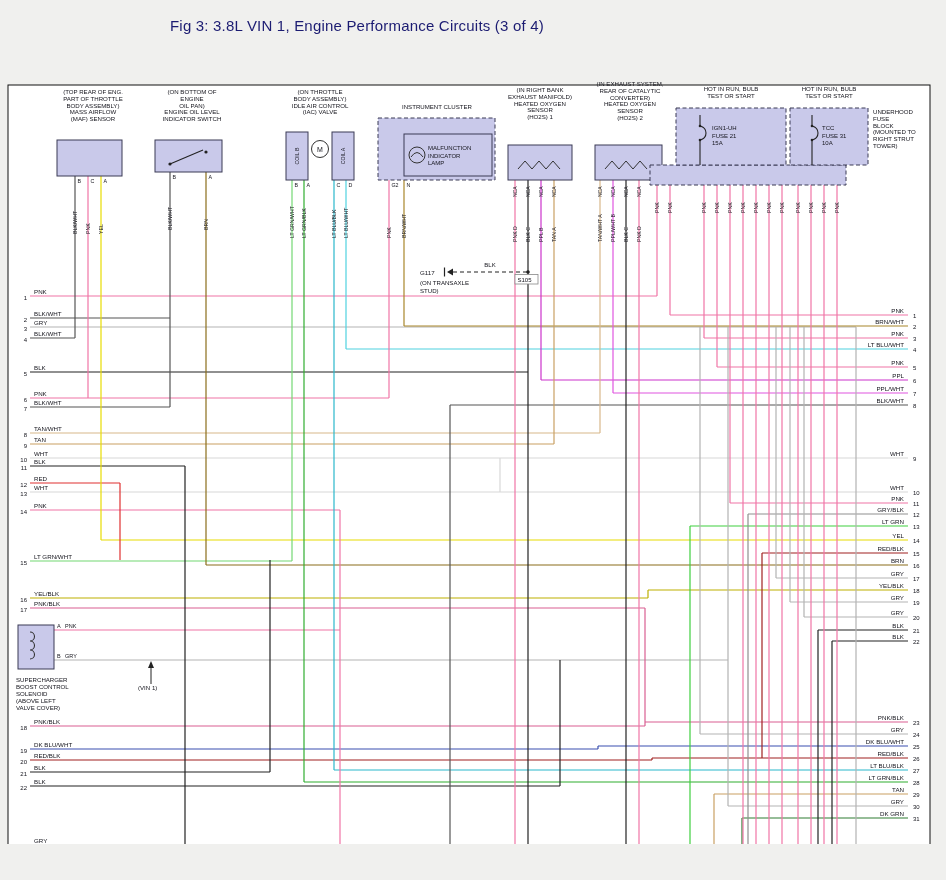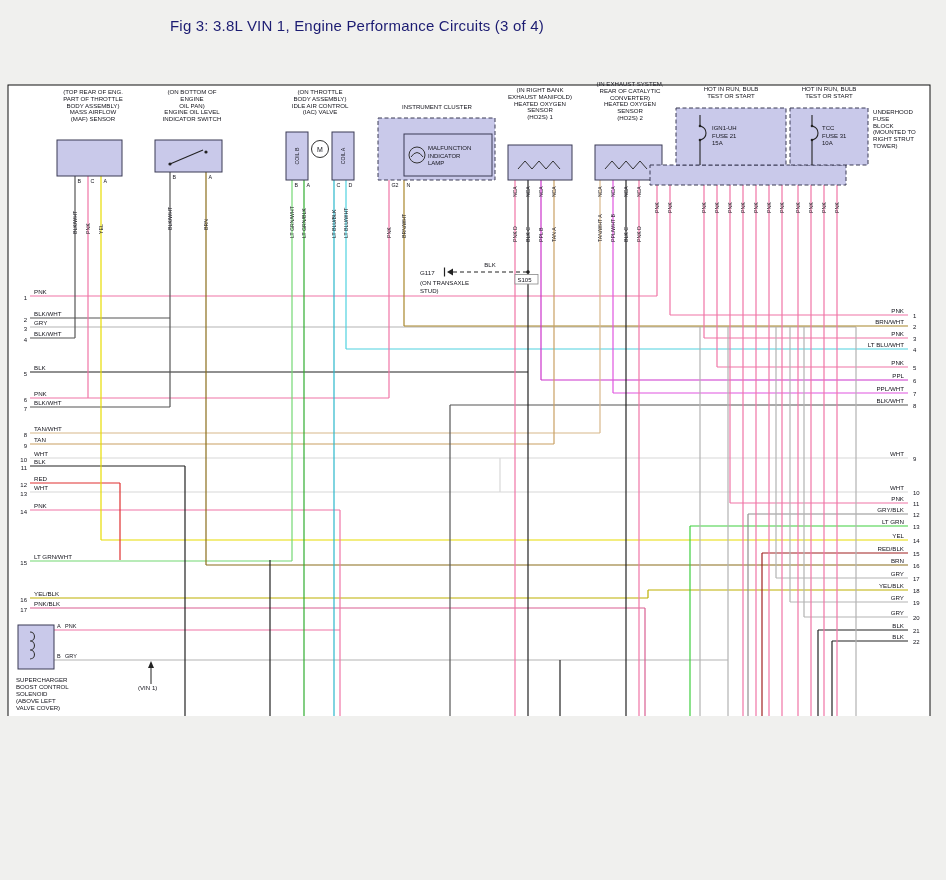--- a/index.html
+++ b/index.html
@@ -1,16 +1,16 @@
 <!DOCTYPE html>
 <html><head>
 <meta charset="utf-8">
 <style>
   html,body{margin:0;padding:0;background:#f0f0ee;}
-  .page{position:relative;width:946px;height:716px;background:#f0f0ee;
+  .page{position:relative;width:946px;height:844px;background:#f0f0ee;
         font-family:"Liberation Sans",sans-serif;overflow:hidden;}
   .fig-title{position:absolute;left:170px;top:17px;font-size:15px;color:#1c1c72;
              letter-spacing:.2px;z-index:2;}
   svg{position:absolute;left:0;top:0;z-index:1;}
   svg text{font-family:"Liberation Sans",sans-serif;}
 </style>
 </head>
 <body>
 
 <div class="page">

